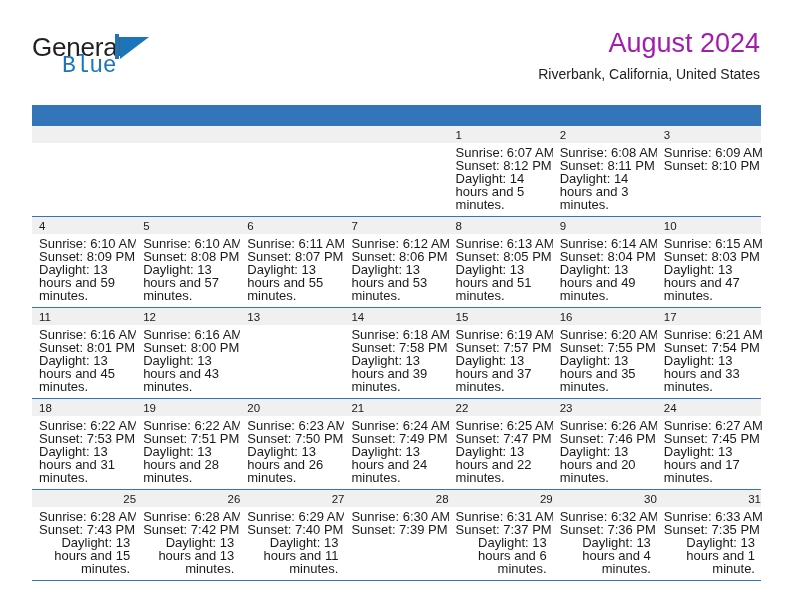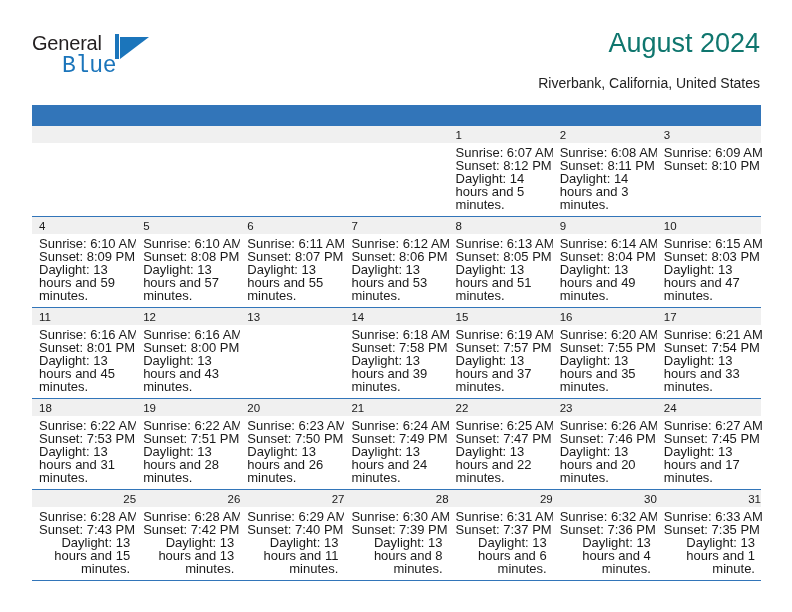--- a/index.html
+++ b/index.html
@@ -33,21 +33,21 @@
     position: absolute;
     left: 0;
     top: 6px;
     width: 180px;
     height: 56px;
   }
   .logo-general {
     position: absolute;
     left: 0;
     top: 0;
-    font-size: 20px;
+    font-size: 26px;
     letter-spacing: -0.2px;
     color: #231f20;
     font-family: "Liberation Sans", sans-serif;
   }
   .logo-blue {
     position: absolute;
     left: 30px;
     top: 21px;
     font-size: 23px;
     letter-spacing: -0.2px;
@@ -80,29 +80,29 @@
   }
 
   .title-block {
     position: absolute;
     right: 0;
     top: 0;
     text-align: right;
   }
   .cal-title {
     font-size: 27px;
-    color: #0f766e;
+    color: #a21caf;
     line-height: 34px;
     white-space: nowrap;
   }
   .cal-subtitle {
     font-size: 14px;
     color: #222222;
     line-height: 20px;
-    margin-top: 13px;
+    margin-top: 4px;
     white-space: nowrap;
   }
 
   
   .calendar {
     position: absolute;
     left: 32px;
     top: 105px;
     width: 729px;
   }
@@ -433,21 +433,20 @@
               <div>Sunrise: 6:29 AM</div>
               <div>Sunset: 7:40 PM</div>
               <div class="daylight-line">Daylight: 13 hours and 11 minutes.</div>
             </div>
           </div>
           <div class="day-cell">
             <div class="day-num-band">28</div>
             <div class="day-body">
               <div>Sunrise: 6:30 AM</div>
               <div>Sunset: 7:39 PM</div>
-              <div class="daylight-line">Daylight: 13 hours and 8 minutes.</div>
             </div>
           </div>
           <div class="day-cell">
             <div class="day-num-band">29</div>
             <div class="day-body">
               <div>Sunrise: 6:31 AM</div>
               <div>Sunset: 7:37 PM</div>
               <div class="daylight-line">Daylight: 13 hours and 6 minutes.</div>
             </div>
           </div>

